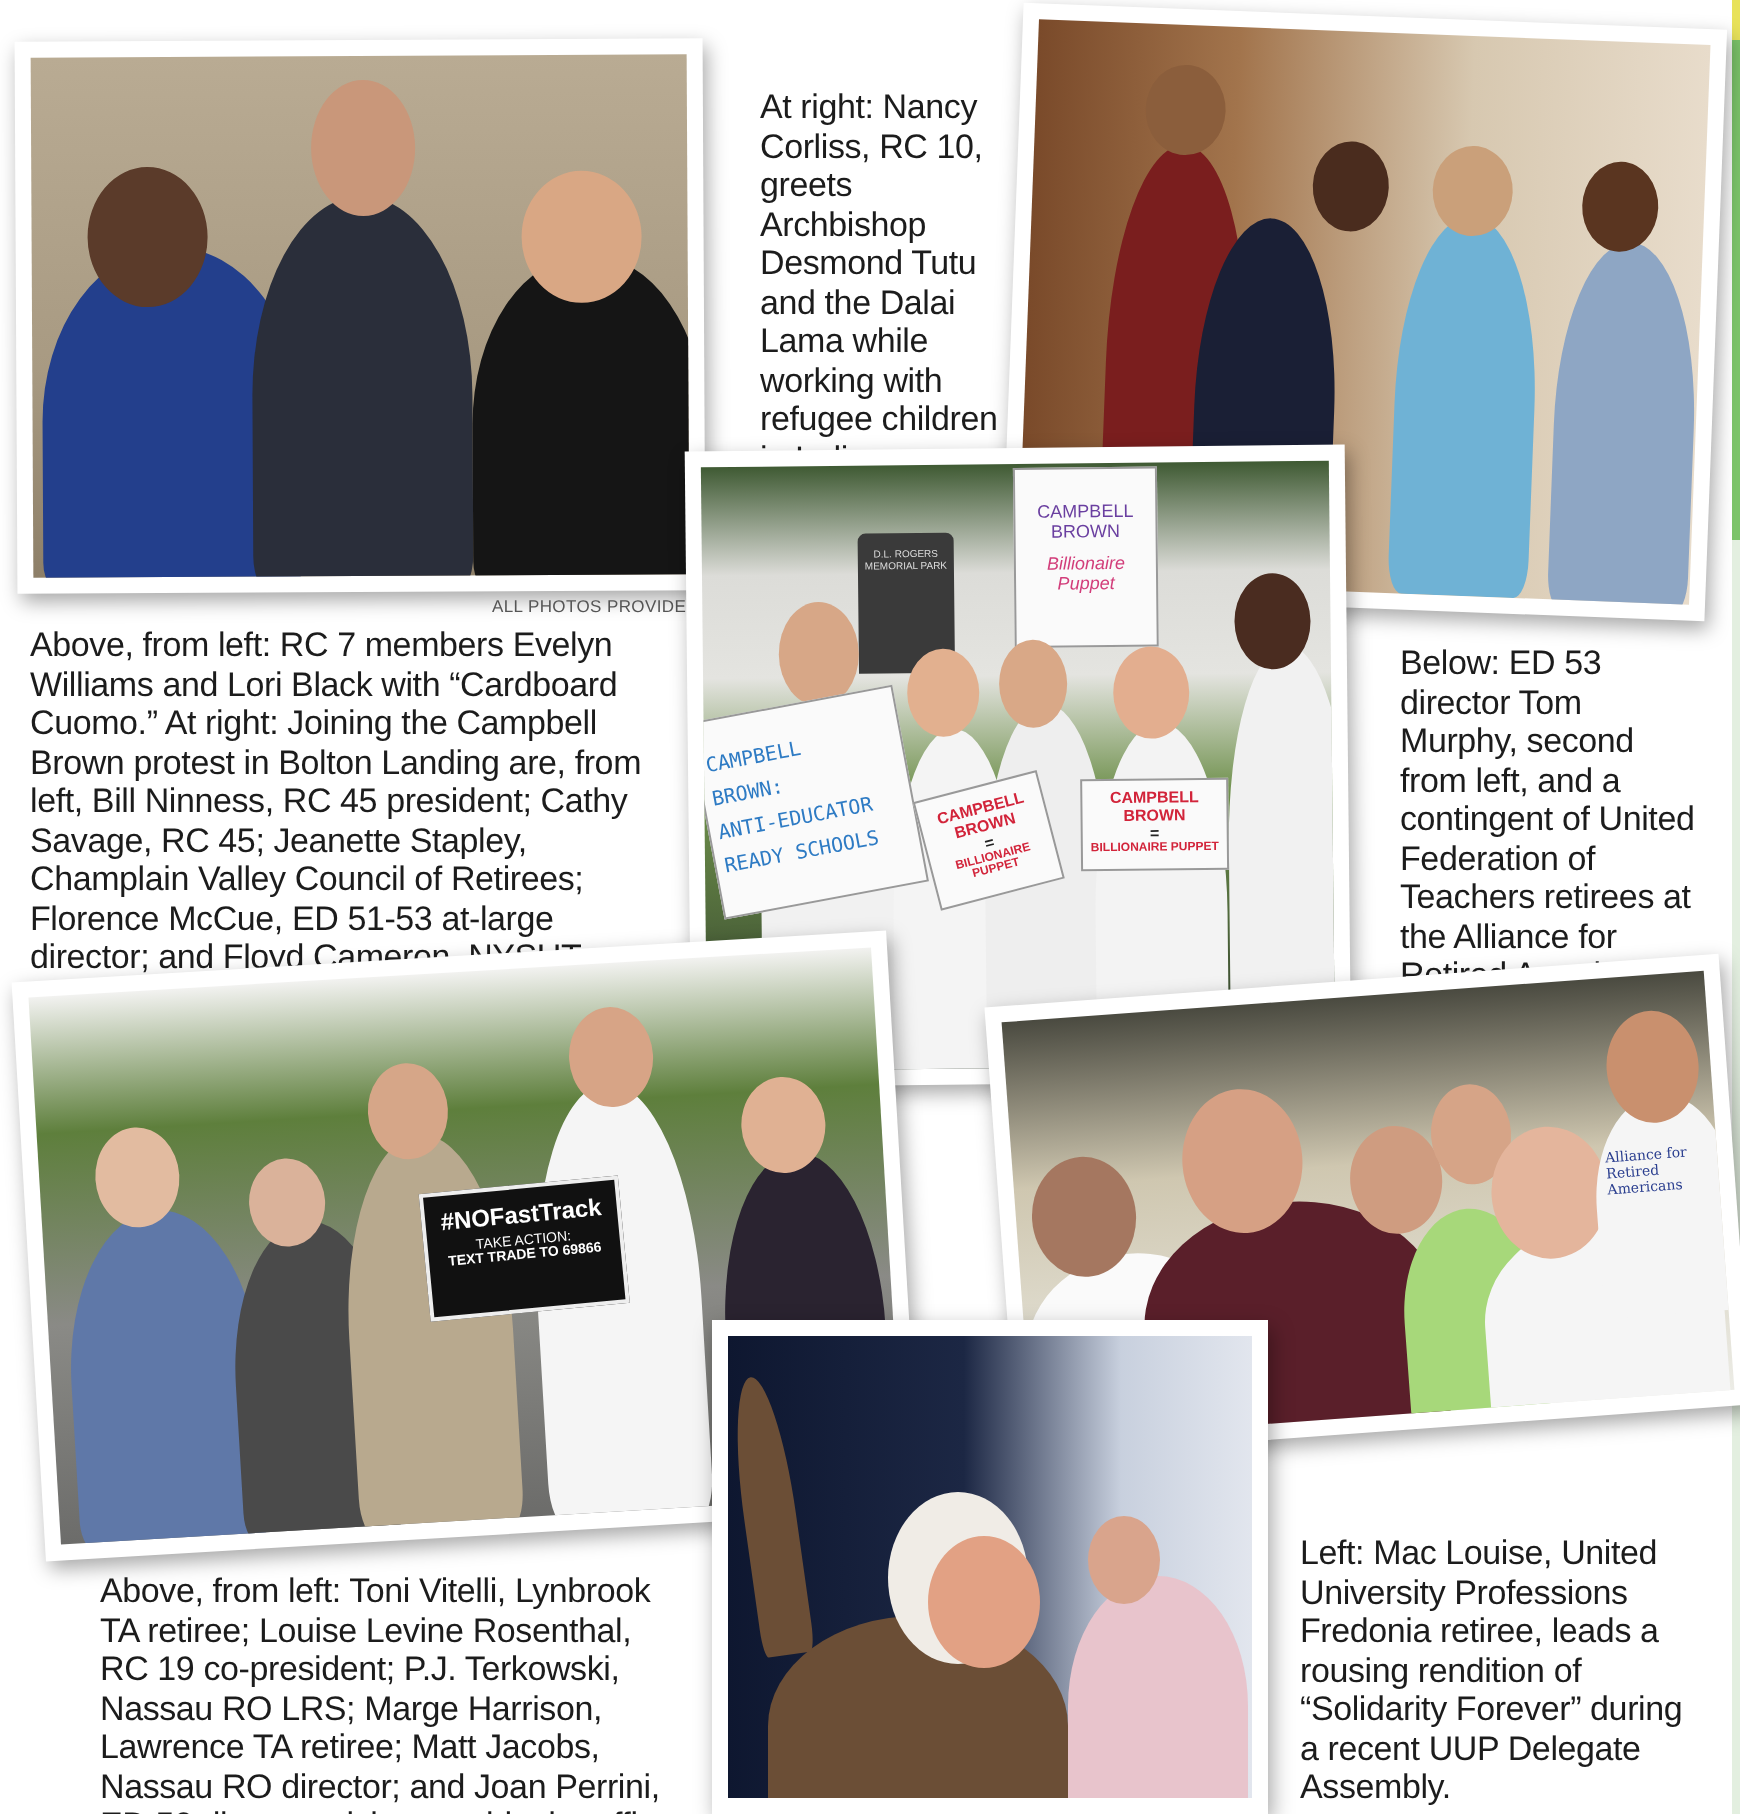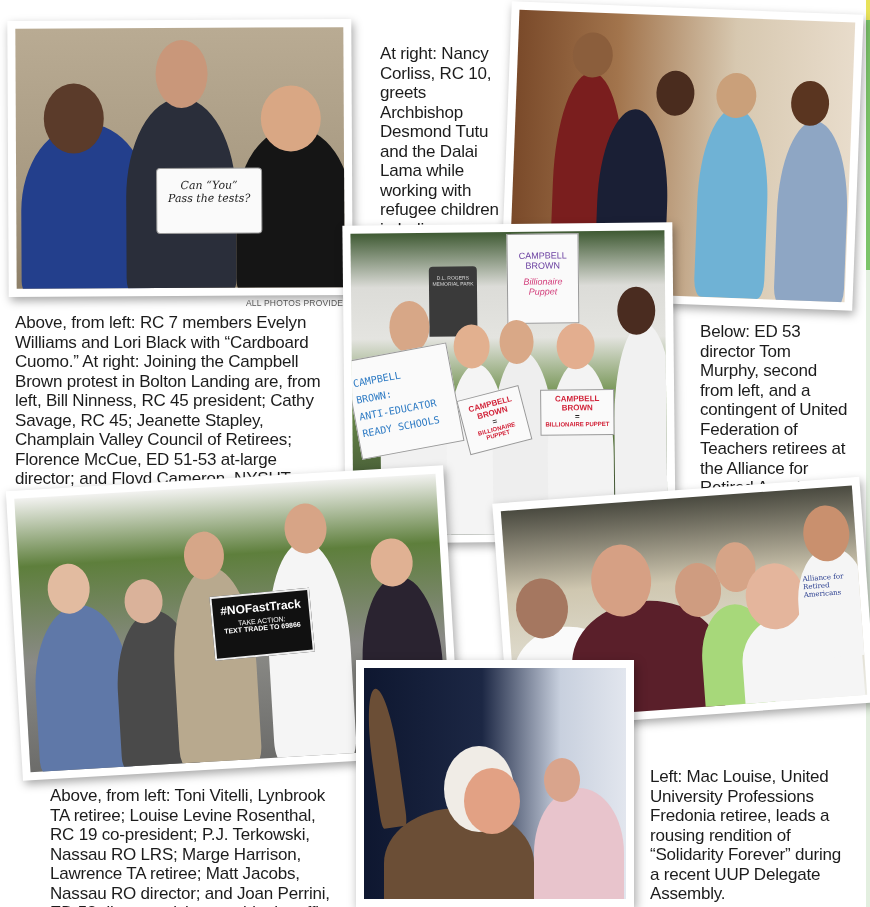--- a/index.html
+++ b/index.html
@@ -28,24 +28,20 @@
   </div>
 
 <div class="photo" style="left:8px;top:20px;width:344px;height:276px;transform:rotate(-0.3deg);">
   <div class="img" style="background:linear-gradient(180deg,#b9ab93 0%,#a89a82 60%,#8d7f68 100%);">
     <div class="person" style="left:5px;top:95px;width:130px;height:175px;background:#233f8c;"></div>
     <div class="head" style="left:28px;top:55px;width:60px;height:70px;background:#5b3b2a;"></div>
     <div class="person" style="left:110px;top:70px;width:110px;height:200px;background:#2a2e3a;"></div>
     <div class="head" style="left:140px;top:12px;width:52px;height:68px;background:#c9977a;"></div>
     <div class="person" style="left:220px;top:100px;width:116px;height:170px;background:#151515;"></div>
     <div class="head" style="left:245px;top:58px;width:60px;height:66px;background:#d9a784;"></div>
-    <div class="sign" style="left:140px;top:140px;width:106px;height:66px;border-radius:4px;font-family:'DejaVu Serif',serif;font-style:italic;font-size:11px;padding-top:10px;color:#222;">
-      <div>Can “You”</div>
-      <div>Pass the tests?</div>
-    </div>
   </div>
 </div>
 <div class="credit" style="left:246px;top:298px;">ALL PHOTOS PROVIDED</div>
 <div class="cap" style="left:15px;top:313px;width:315px;">Above, from left: RC 7 members Evelyn Williams and Lori Black with “Cardboard Cuomo.” At right: Joining the Campbell Brown protest in Bolton Landing are, from left, Bill Ninness, RC 45 president; Cathy Savage, RC 45; Jeanette Stapley, Champlain Valley Council of Retirees; Florence McCue, ED 51-53 at-large director; and Floyd Cameron, NYSUT Retiree Services manager.</div>
 
 <div class="cap" style="left:380px;top:44px;width:128px;">At right: Nancy Corliss, RC 10, greets Archbishop Desmond Tutu and the Dalai Lama while working with refugee children in India.</div>
 
 <div class="photo" style="left:506px;top:8px;width:352px;height:296px;transform:rotate(2.2deg);">
   <div class="img" style="background:linear-gradient(90deg,#7a4a2a 0%,#a2744c 30%,#d7c8b0 65%,#e8dccb 100%);">
     <div class="person" style="left:40px;top:60px;width:70px;height:220px;background:#7a1e1e;"></div>

